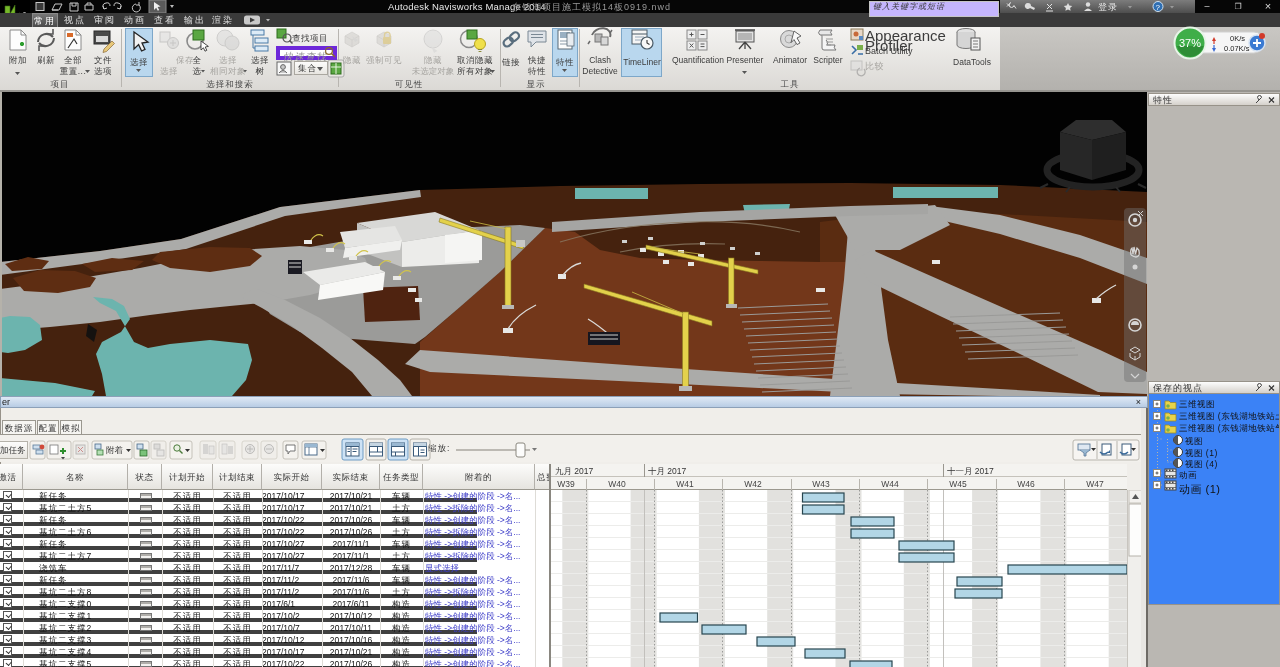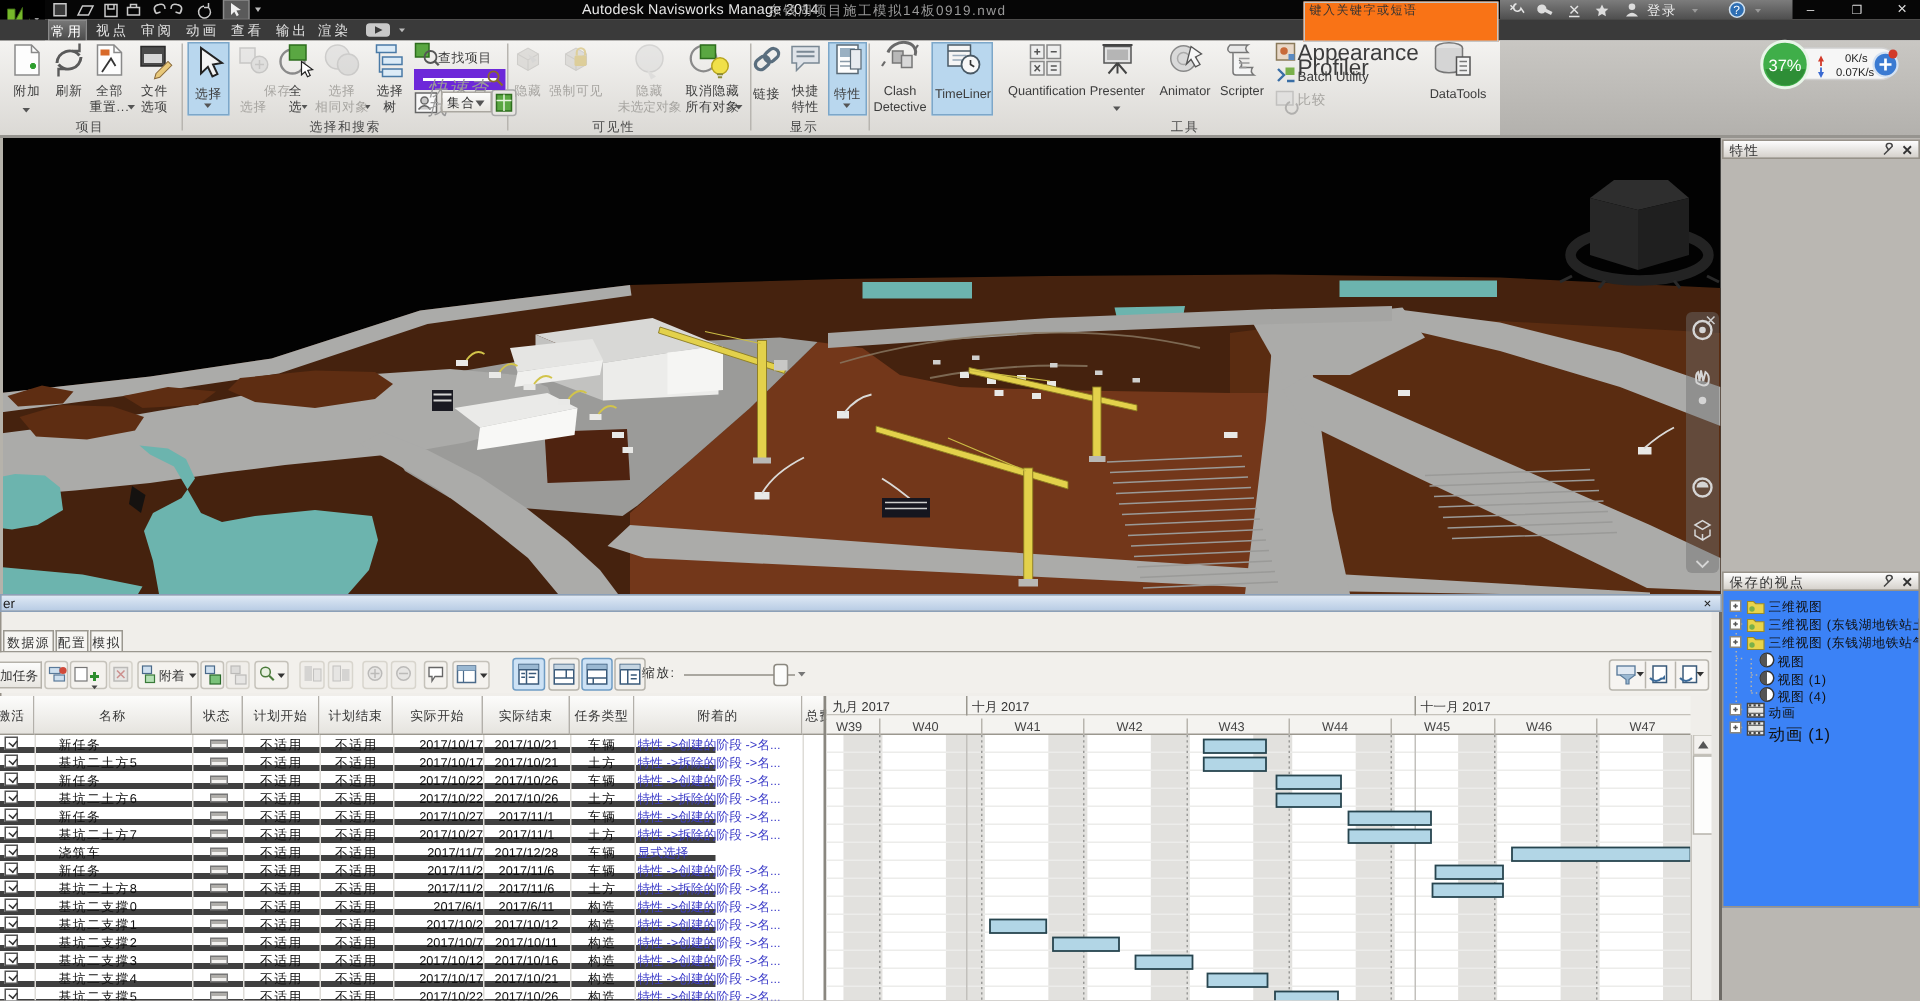--- a/index.html
+++ b/index.html
@@ -3,21 +3,21 @@
 <style>
 *{margin:0;padding:0;box-sizing:border-box}
 html,body{width:1280px;height:667px;overflow:hidden;background:#bab7b2;font-family:"Liberation Sans",sans-serif}
 .abs{position:absolute}
 #stage{position:relative;width:1280px;height:667px}
 
 #titlebar{left:0;top:0;width:1280px;height:13px;background:#060606}
 #appbtn{left:0;top:0;width:30px;height:27px;background:#000}
 #title-main{left:388px;top:1px;width:420px;color:#e8e8e8;font-size:9.5px;letter-spacing:.2px}
 #title-doc{left:512px;top:1px;color:#9a9a9a;font-size:9px;letter-spacing:1px}
-#searchbox{left:869px;top:1px;width:130px;height:27px;background:#f97316;border:1px solid #c5c5c5;color:#333;font-size:8px;padding-left:3px;line-height:10px;letter-spacing:1px;z-index:3}
+#searchbox{left:869px;top:1px;width:130px;height:16px;background:#c4b5fd;border:1px solid #c5c5c5;color:#333;font-size:8px;font-style:italic;padding-left:3px;line-height:10px;letter-spacing:1px;z-index:3}
 #infobar{left:1000px;top:0;width:195px;height:13px;background:linear-gradient(#7c7c7c,#4e4e4e)}
 .winbtn{top:0;height:13px;width:22px;color:#dcdcdc;font-size:9px;text-align:center;line-height:13px}
 
 #tabbar{left:0;top:13px;width:1280px;height:14px;background:#3a3a3a}
 .rtab{top:13px;height:14px;color:#e3e3e3;font-size:9px;line-height:14px;text-align:center;letter-spacing:2px}
 .rtab.active{background:linear-gradient(#777,#4a4a4a);border:1px solid #8a8a8a;border-bottom:none;color:#fff}
 
 #ribbon{left:0;top:27px;width:1280px;height:63px;background:linear-gradient(#f4f3f1,#dbd9d5)}
 #ribbon-end{left:1000px;top:27px;width:280px;height:63px;background:linear-gradient(#c9c7c3,#b3b1ad)}
 #ribbon-bottom{left:0;top:90px;width:1280px;height:2px;background:#96948f}
@@ -44,21 +44,21 @@
 .tcell{position:absolute;top:0;height:12px;line-height:12px;overflow:hidden}
 .cline{top:490px;height:177px;width:1px;background:#dedcd7}
 .link{color:#3c3cc8}
 .chk{position:absolute;left:3px;top:1px;width:9px;height:9px;border:1px solid #555;background:#fff}
 .chk:after{content:"";position:absolute;left:1.5px;top:1px;width:4px;height:2.5px;border-left:1.2px solid #333;border-bottom:1.2px solid #333;transform:rotate(-50deg)}
 .stat{position:absolute;left:140px;top:3px;width:12px;height:6px;border:1px solid #777;background:linear-gradient(#b0aeaa 50%,#f2f1ef 50%)}
 .trow{position:absolute;left:0;width:477px;border-bottom:4px solid #404040;letter-spacing:.5px}
 .cn{left:39px;letter-spacing:1px}
 .cp1{left:162px;width:51px;text-align:center;letter-spacing:1px}
 .cp2{left:213px;width:49px;text-align:center;letter-spacing:1px}
-.ca1{left:262px;width:60px;text-align:right;letter-spacing:0}
+.ca1{left:262px;width:60px;text-align:left;letter-spacing:0}
 .ca2{left:322px;width:58px;text-align:center;letter-spacing:0}
 .cty{left:380px;width:43px;text-align:center;letter-spacing:1px}
 .cat{left:425px;width:110px;letter-spacing:0}
 
 #gantt-h1{left:551px;top:464px;width:576px;height:13px;background:#f4f3f0;border-bottom:1px solid #c5c2bb}
 #gantt-h2{left:551px;top:477px;width:576px;height:13px;background:#f4f3f0;border-bottom:1px solid #9b988f}
 .gmonth{top:465px;font-size:8.5px;color:#333;height:12px;line-height:12px}
 .gweek{top:478px;font-size:8.5px;color:#444;height:12px;line-height:12px;width:40px;text-align:center}
 #gantt-body{left:551px;top:490px;width:576px;height:177px;background:#fff}
 #gsb{left:1127px;top:490px;width:14px;height:177px;background:#f0efec;border-left:1px solid #c8c5bf}
@@ -322,21 +322,21 @@
         <path d="M136 42 l5 0 -2.5 3 z"></path>
         <path d="M201 43 l4 0 -2 2.6 z"></path>
         <path d="M243 43 l4 0 -2 2.6 z"></path>
         <path d="M319 37 l5 0 -2.5 3 z"></path>
         <path d="M490 43 l5 0 -2.5 3 z"></path>
         <path d="M562 42 l5 0 -2.5 3 z"></path>
         <path d="M742 44 l5 0 -2.5 3 z"></path>
       </g>
 </svg>
 
-<div class="abs" style="left:276px;top:46px;width:61px;height:14px;background:#fff;border:6px solid #6d28d9;font-size:13px;font-style:italic;color:#999;line-height:13px;padding-left:3px;letter-spacing:1px">快速查找</div>
+<div class="abs" style="left:276px;top:46px;width:61px;height:14px;background:#fff;border:4px solid #6d28d9;font-size:10px;font-style:italic;color:#999;line-height:13px;padding-left:3px;letter-spacing:1px">快速查找</div>
 <svg class="abs" width="14" height="14" style="left:324px;top:46px">
       <circle cx="5" cy="5" r="3.4" fill="none" stroke="#8a6a2a" stroke-width="1.2"></circle>
       <path d="M7.5 7.5 l3.5 3.5" stroke="#8a6a2a" stroke-width="1.5"></path>
     </svg>
 
 <div class="abs" style="left:294px;top:61px;width:34px;height:14px;border:1px solid #aaa7a0;background:linear-gradient(#fcfcfb,#e8e6e1);font-size:8.5px;line-height:13px;color:#333;padding-left:3px;letter-spacing:1px">集合<span style="position:absolute;right:4px;top:5px;width:0;height:0;border:3px solid transparent;border-top:4px solid #555"></span></div>
 
 <div class="abs ritem-label" style="left:-7px;top:55px;width:50px">附加</div>
 <div class="abs ritem-label" style="left:21px;top:55px;width:50px">刷新</div>
 <div class="abs ritem-label" style="left:48px;top:55px;width:50px">全部</div>

